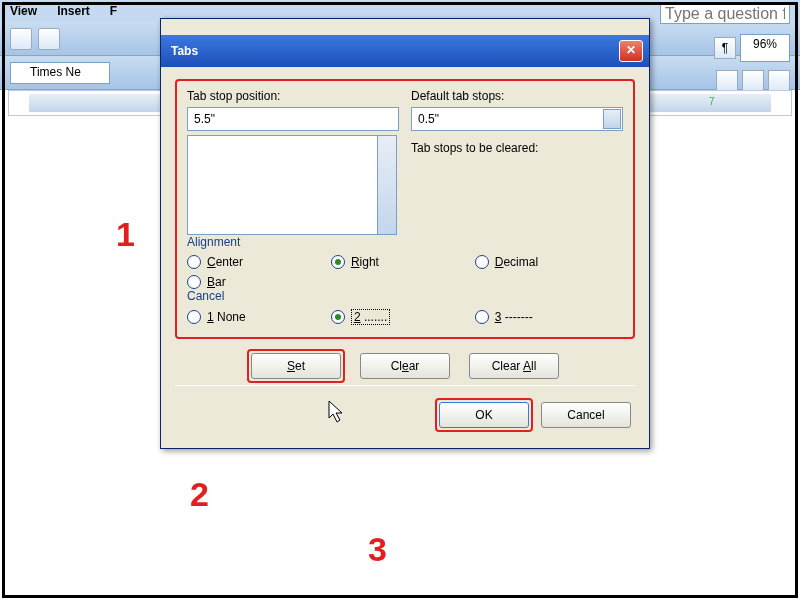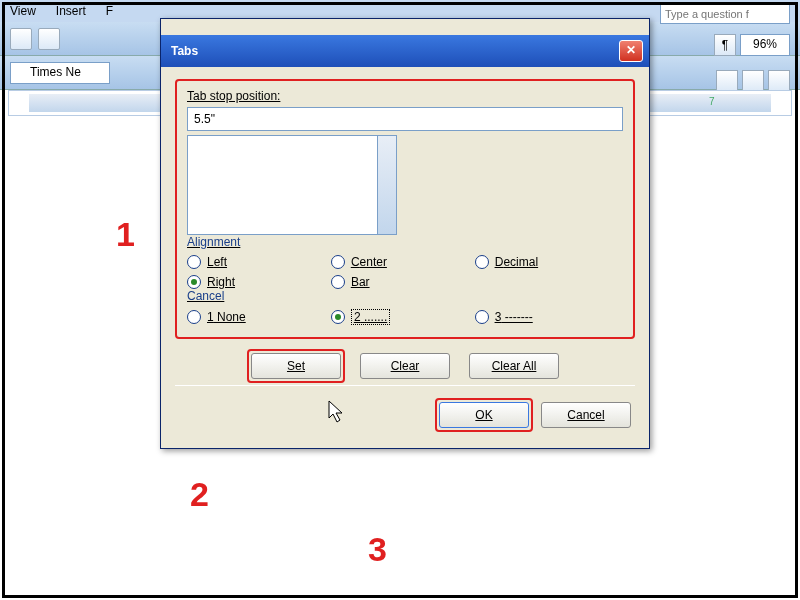--- a/index.html
+++ b/index.html
@@ -1,42 +1,42 @@
 <!DOCTYPE html>
 <html><head>
 <meta charset="utf-8">
 <style>
 * { box-sizing: border-box; margin: 0; padding: 0; font-family: Tahoma, sans-serif; font-size: 12px; }
 body { background: #fff; width: 800px; height: 600px; position: relative; overflow: hidden; }
 
 .app-bg { position: absolute; top: 0; left: 0; right: 0; }
 .menubar { background: #c5d9f1; padding: 4px 10px; display: flex; gap: 20px; font-size: 13px; color: #000; }
-.menubar span { cursor: default; }
+.menubar span { cursor: default; font-weight: bold; }
 .toolbar1 { background: linear-gradient(#c8ddf2, #a6c4e6); padding: 4px 10px; height: 34px; display: flex; align-items: center; gap: 6px; border-bottom: 1px solid #8aa; }
 .toolbar-icon { width: 22px; height: 22px; background: linear-gradient(#fff, #dce9f7); border: 1px solid #9ab; border-radius: 2px; display: inline-block; }
-.toolbar-help { position: absolute; right: 10px; top: 4px; width: 130px; height: 20px; background: #fff; border: 1px solid #7a9fc8; padding: 2px 4px; color: #888; font-size: 11px; }
+.toolbar-help { position: absolute; right: 10px; top: 4px; width: 130px; height: 20px; background: #fff; border: 1px solid #7a9fc8; padding: 2px 4px; color: #888; font-size: 16px; }
 .zoom-box { position: absolute; right: 10px; top: 34px; display: flex; align-items: center; gap: 4px; }
 .zoom-box .pilcrow { width: 22px; height: 22px; background: linear-gradient(#fff,#dce9f7); border: 1px solid #9ab; text-align: center; line-height: 20px; }
-.zoom-box .zval { width: 50px; height: 22px; background: #fff; border: 1px solid #7a9fc8; padding: 2px 4px; text-align: center; }
+.zoom-box .zval { width: 50px; height: 28px; background: #fff; border: 1px solid #7a9fc8; padding: 2px 4px; text-align: center; }
 .toolbar2 { background: linear-gradient(#c8ddf2, #a6c4e6); padding: 4px 10px; height: 34px; display: flex; align-items: center; gap: 6px; border-bottom: 1px solid #8aa; }
 .font-box { background: #fff; border: 1px solid #7a9fc8; padding: 2px 19px; width: 100px; height: 22px; }
 .list-icons { position: absolute; right: 10px; top: 70px; display: flex; gap: 4px; }
 .list-icons div { width: 22px; height: 22px; background: linear-gradient(#fff,#dce9f7); border: 1px solid #9ab; }
 .ruler { background: #fff; height: 26px; border: 1px solid #b8cce4; margin: 0 8px; position: relative; display: flex; align-items: center; }
 .ruler-inner { background: linear-gradient(#e8eef6,#c2d6ec); height: 18px; flex: 1; margin: 0 20px; position: relative; }
 .ruler-tick { position: absolute; top: 2px; font-size: 10px; color: #4a6; }
 
 .doc-area { position: absolute; top: 130px; left: 0; right: 0; bottom: 0; background: #fff; }
 
 
 .dialog { position: absolute; left: 160px; top: 18px; width: 490px; background: #ece9d8; border: 1px solid #0a246a; box-shadow: 2px 2px 6px rgba(0,0,0,0.4); }
 .titlebar { background: linear-gradient(#3a78e0, #1e4fb8); height: 32px; display: flex; align-items: center; padding: 0 6px 0 10px; color: #fff; font-size: 15px; font-weight: bold; margin-top: 16px; }
 .titlebar .title { flex: 1; }
 .close-btn { width: 24px; height: 22px; background: linear-gradient(#f08070, #d03020); border: 1px solid #fff; border-radius: 3px; color: #fff; text-align: center; line-height: 18px; font-weight: bold; cursor: pointer; }
-.dialog-body { padding: 12px 14px; text-decoration: underline; }
+.dialog-body { padding: 12px 14px; }
 .section-outline { border: 2px solid #e02020; border-radius: 4px; padding: 8px 10px 12px; }
 .row1 { display: flex; gap: 12px; }
 .col { flex: 1; }
 .lbl { color: #000; margin-bottom: 4px; }
 .txt-input { width: 100%; height: 24px; background: #fff; border: 1px solid #7a9fc8; padding: 2px 6px; }
 .spinner { position: relative; }
 .spinner::after { content: ''; position: absolute; right: 2px; top: 2px; width: 16px; height: 18px; background: linear-gradient(#e8eef6,#c2d6ec); border: 1px solid #7a9fc8; }
 .listbox { width: 210px; height: 100px; background: #fff; border: 1px solid #7a9fc8; margin-top: 4px; position: relative; }
 .listbox::after { content: ''; position: absolute; right: 0; top: 0; bottom: 0; width: 18px; background: linear-gradient(#e8eef6,#c2d6ec); border-left: 1px solid #7a9fc8; }
 .cleared-lbl { margin-top: 10px; }
@@ -105,39 +105,40 @@
     <div class="close-btn">✕</div>
   </div>
   <div class="dialog-body">
     <div class="section-outline">
       <div class="row1">
         <div class="col">
           <div class="lbl">Tab stop position:</div>
           <input class="txt-input" value="5.5&quot;" style="">
           <div class="listbox"></div>
         </div>
+        <div class="col">
+          <div class="lbl">Default tab stops:</div>
+          <div class="spinner"><input class="txt-input" value="0.5&quot;" style=""></div>
+          <div class="lbl cleared-lbl">Tab stops to be cleared:</div>
+        </div>
       </div>
 
       <div class="group-lbl">Alignment</div>
       <div class="radios">
         <div class="radio-item">
             <span class="radio"></span>
-            <span class="radio-lbl"><u>L</u>eft</span>
+            <span class="radio-lbl"><u>C</u>enter</span>
           </div>
         <div class="radio-item">
-            <span class="radio"></span>
-            <span class="radio-lbl"><u>C</u>enter</span>
+            <span class="radio sel"></span>
+            <span class="radio-lbl"><u>R</u>ight</span>
           </div>
         <div class="radio-item">
             <span class="radio"></span>
             <span class="radio-lbl"><u>D</u>ecimal</span>
-          </div>
-        <div class="radio-item">
-            <span class="radio sel"></span>
-            <span class="radio-lbl"><u>R</u>ight</span>
           </div>
         <div class="radio-item">
             <span class="radio"></span>
             <span class="radio-lbl"><u>B</u>ar</span>
           </div>
       </div>
 
       <div class="group-lbl">Cancel</div>
       <div class="radios">
         <div class="radio-item">

